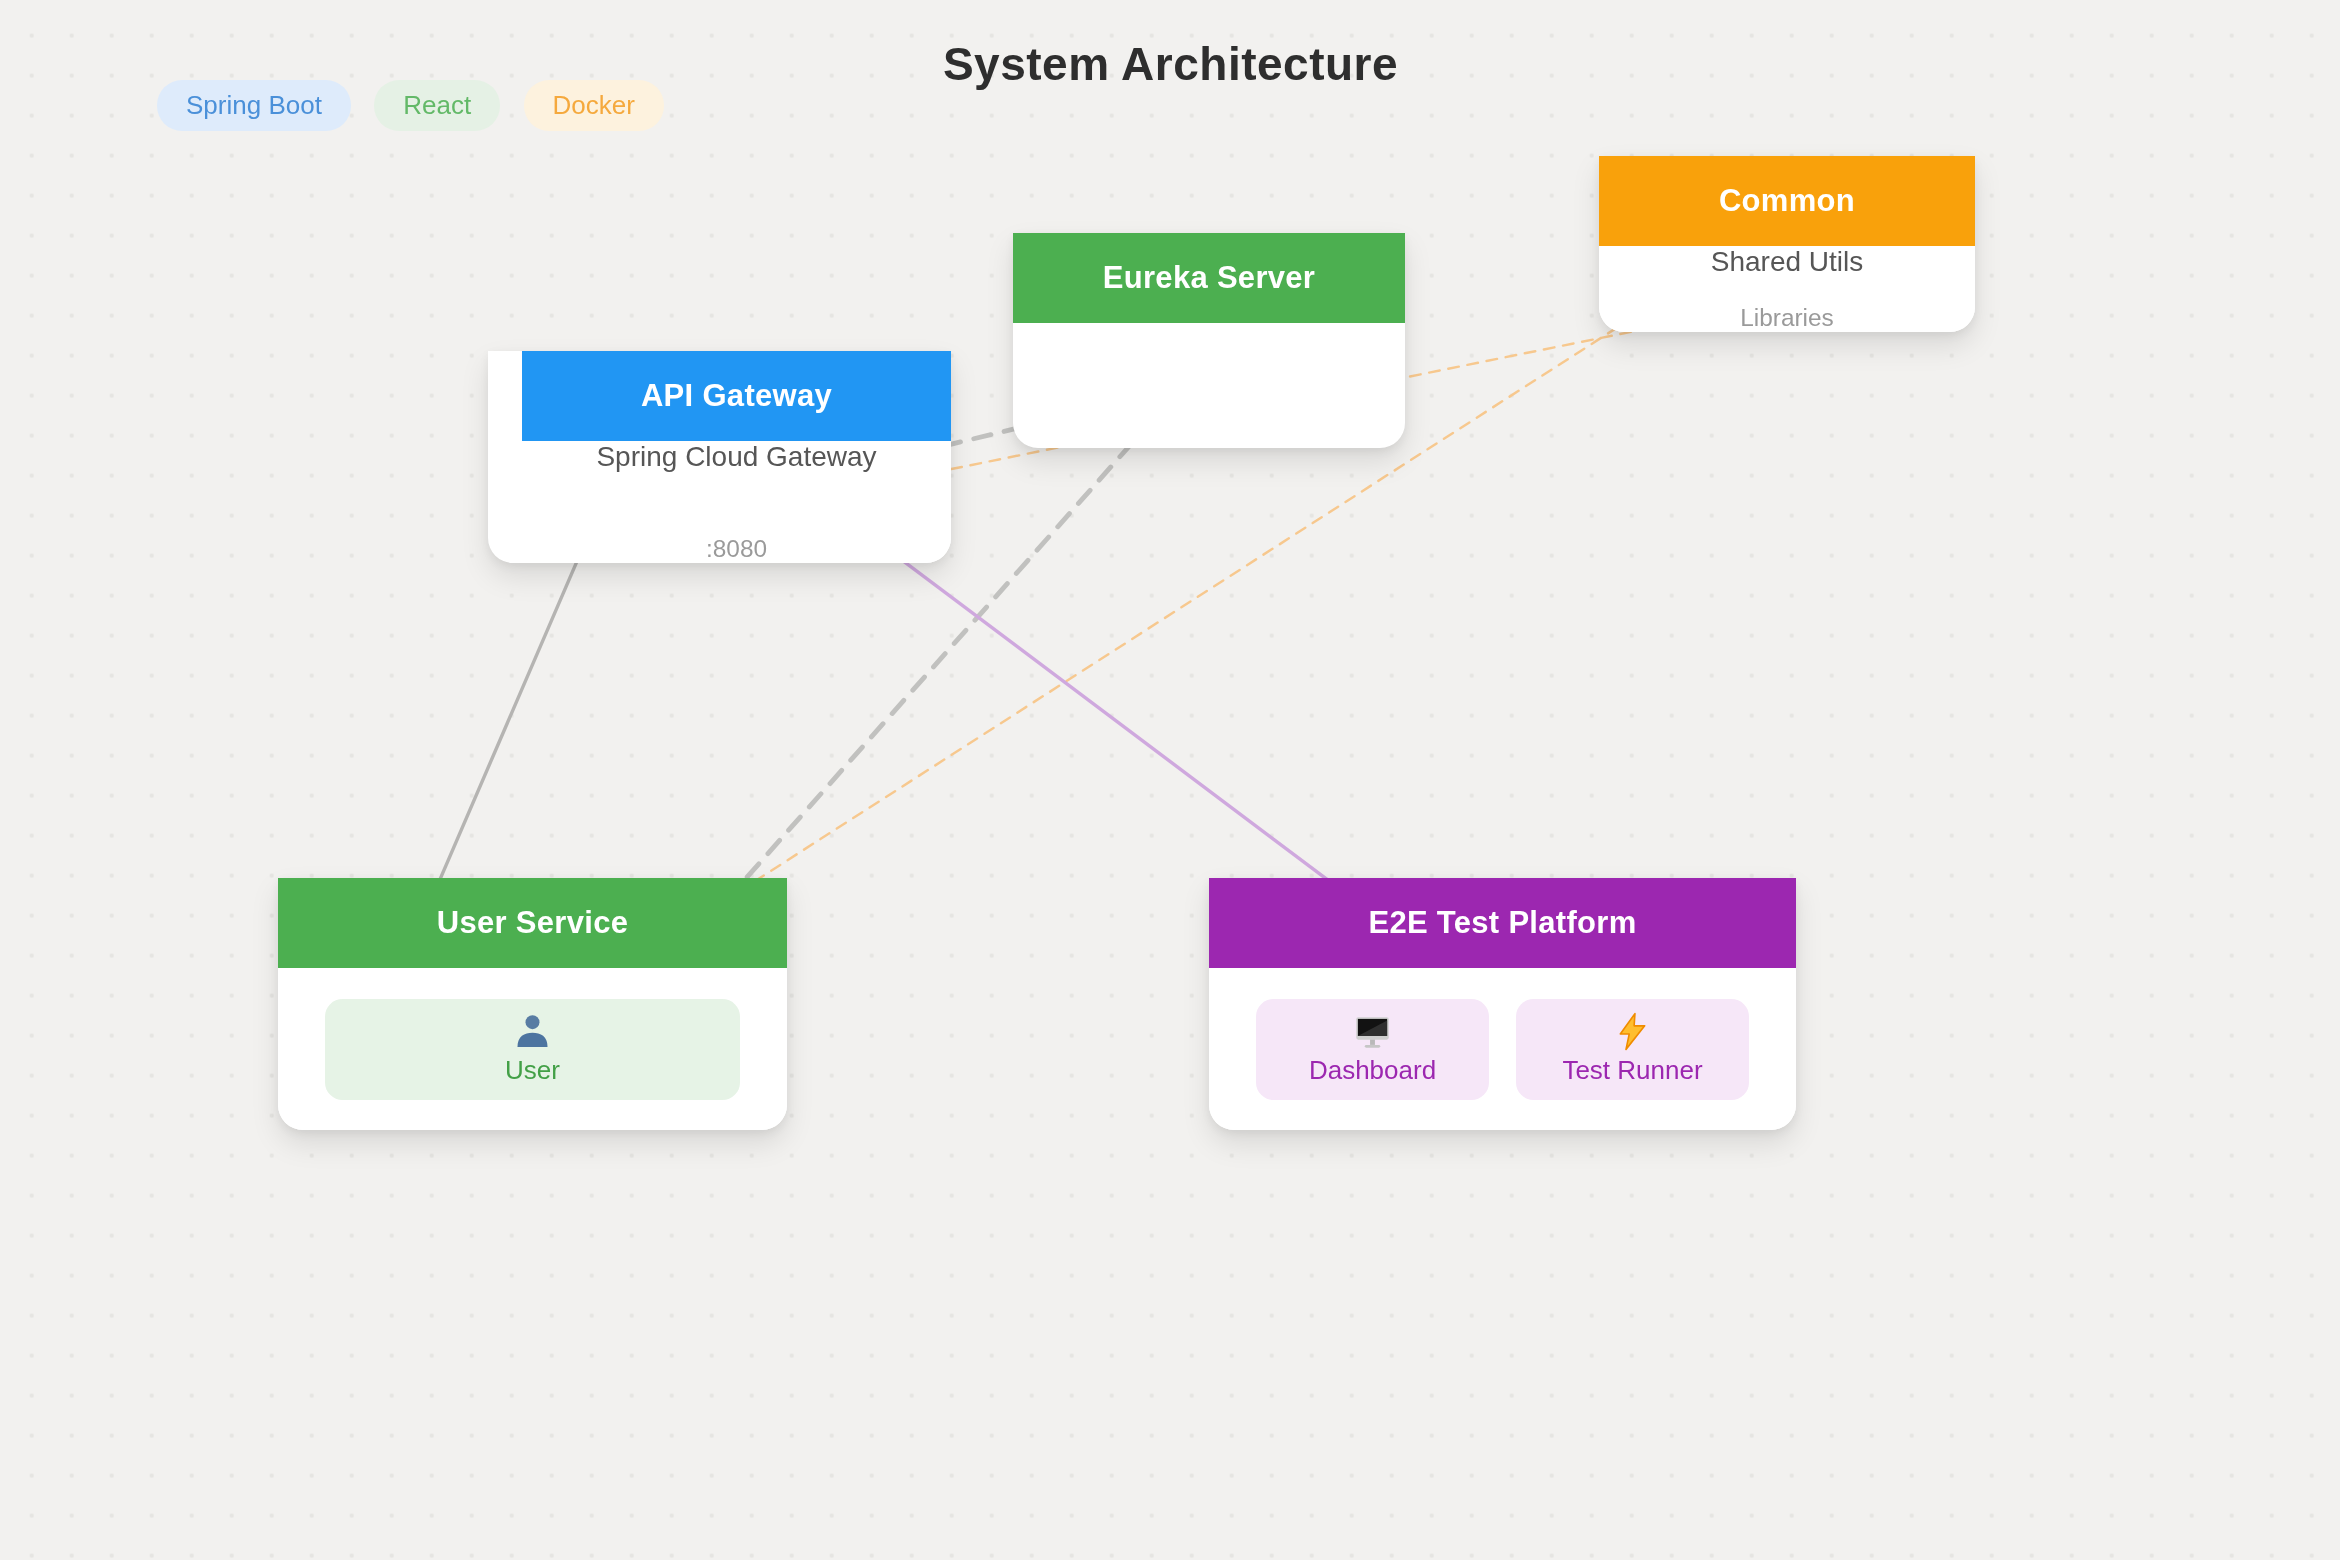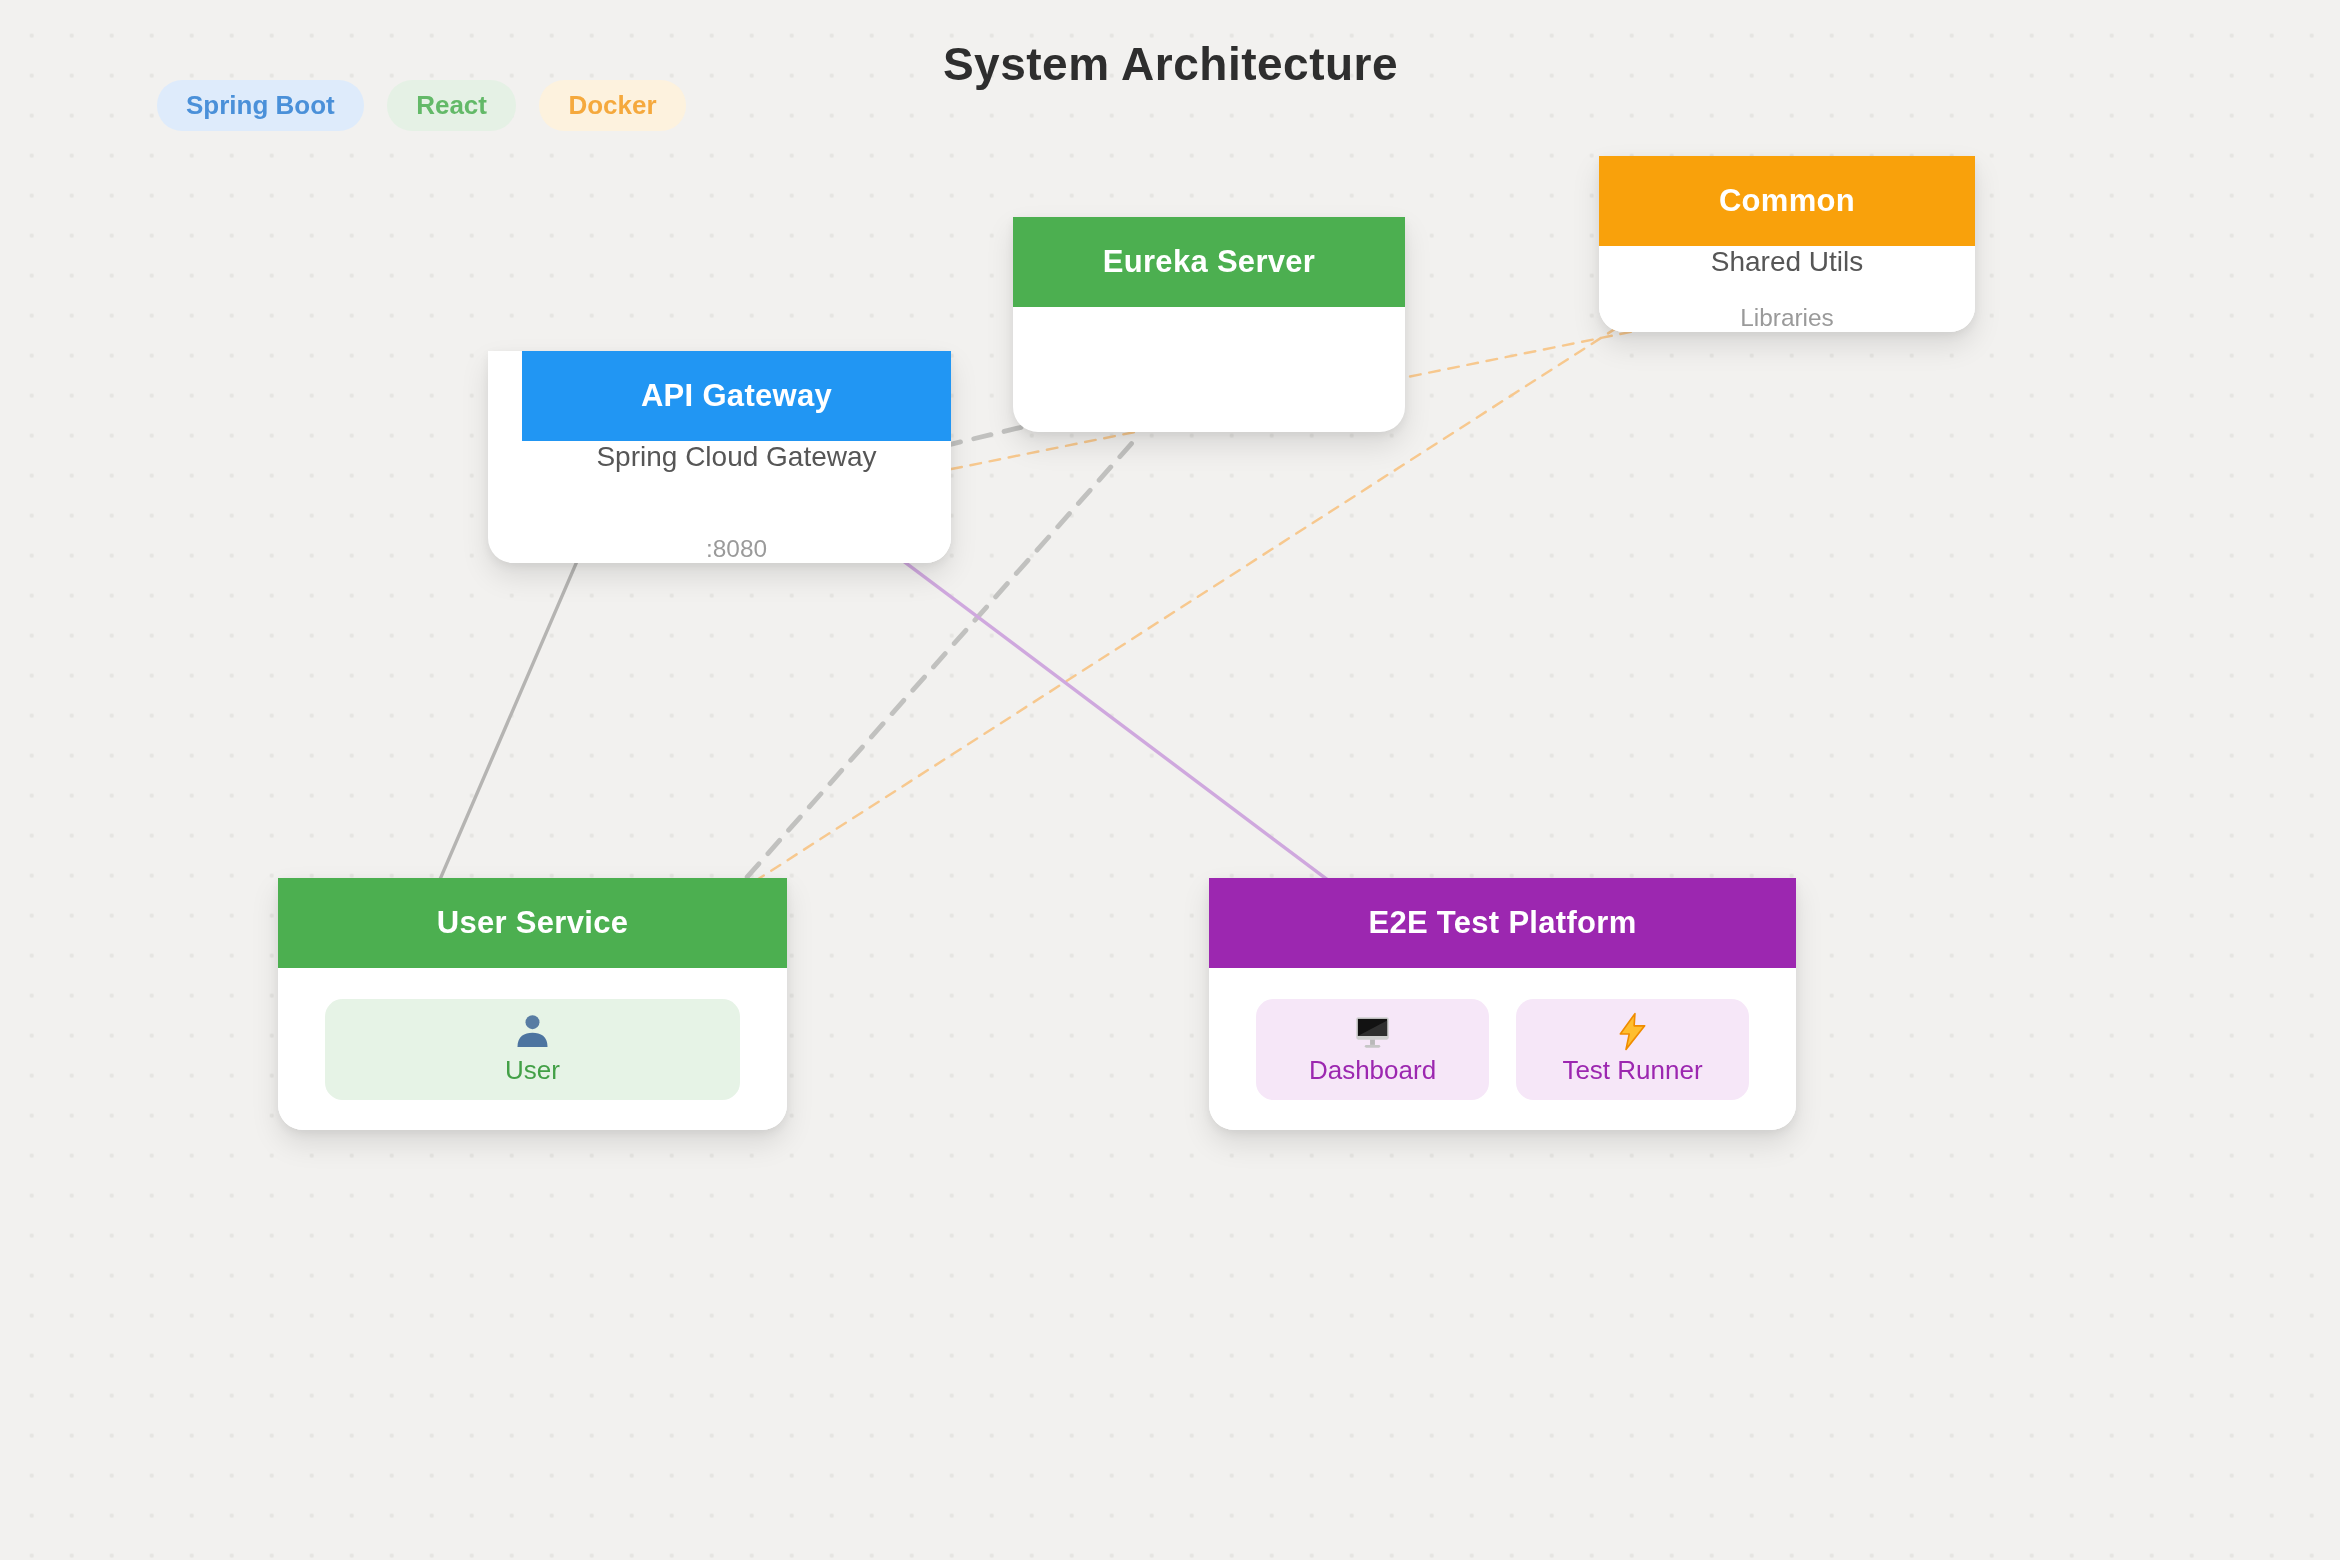--- a/index.html
+++ b/index.html
@@ -34,21 +34,21 @@
     display:flex;
     gap:23.4px;
   }
   .tag{
     height:51px;
     display:flex;
     align-items:center;
     padding:0 29px;
     border-radius:25px;
     font-size:26px;
-    font-weight:700;
+    font-weight:400;
     white-space:nowrap;
   }
   .edges{
     position:absolute;
     left:0;top:0;
   }
   .node{
     position:absolute;
     display:flex;
     flex-direction:column;
@@ -136,21 +136,21 @@
   <div id="nodes-layer">
       <div class="node" style="left: 488px; top: 351px; width: 429px; height: 212px; padding-left: 34px;">
         <div class="node-header" style="background: rgb(33, 150, 243);">
           <span>API Gateway</span>
         </div>
         <div class="node-body">
           <span class="node-subtitle">Spring Cloud Gateway</span>
           <span class="node-detail">:8080</span>
         </div>
       </div>
-      <div class="node" style="left: 1013px; top: 217px; width: 392px; height: 215px;">
+      <div class="node" style="left: 1013px; top: 233px; width: 392px; height: 215px;">
         <div class="node-header" style="background: rgb(76, 175, 80);">
           <span>Eureka Server</span>
         </div>
       </div>
       <div class="node" style="left: 1599px; top: 156px; width: 376px; height: 176px;">
         <div class="node-header" style="background: rgb(249, 161, 11);">
           <span>Common</span>
         </div>
         <div class="node-body">
           <span class="node-subtitle">Shared Utils</span>

